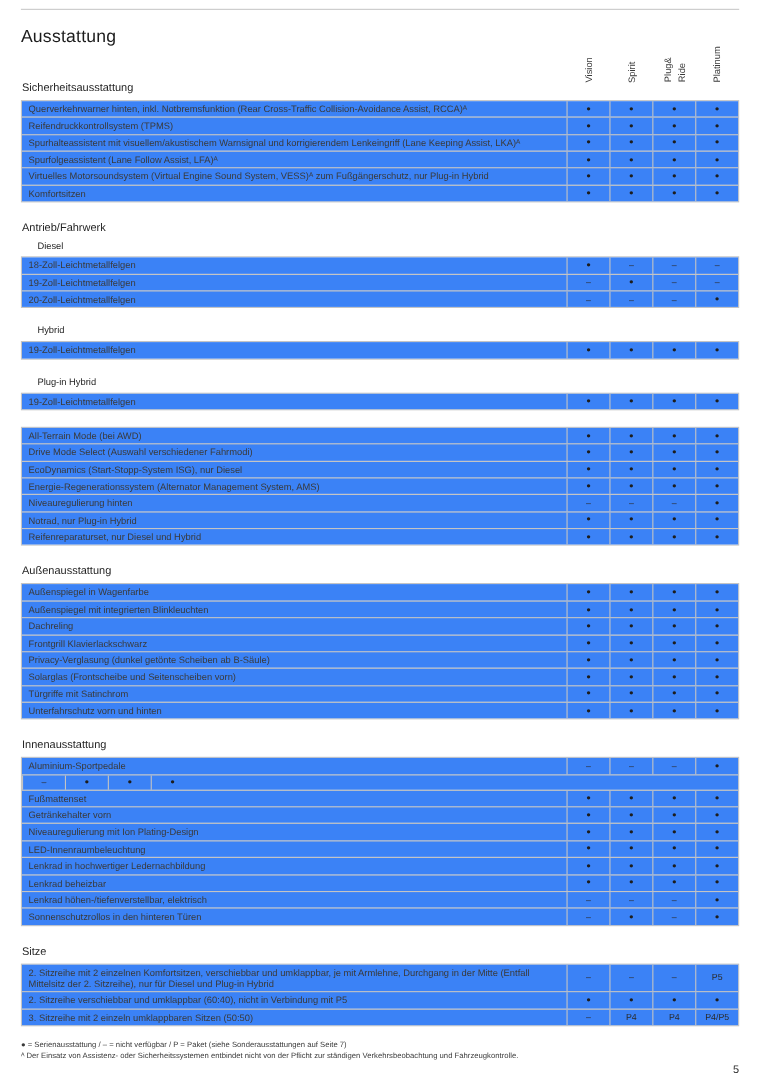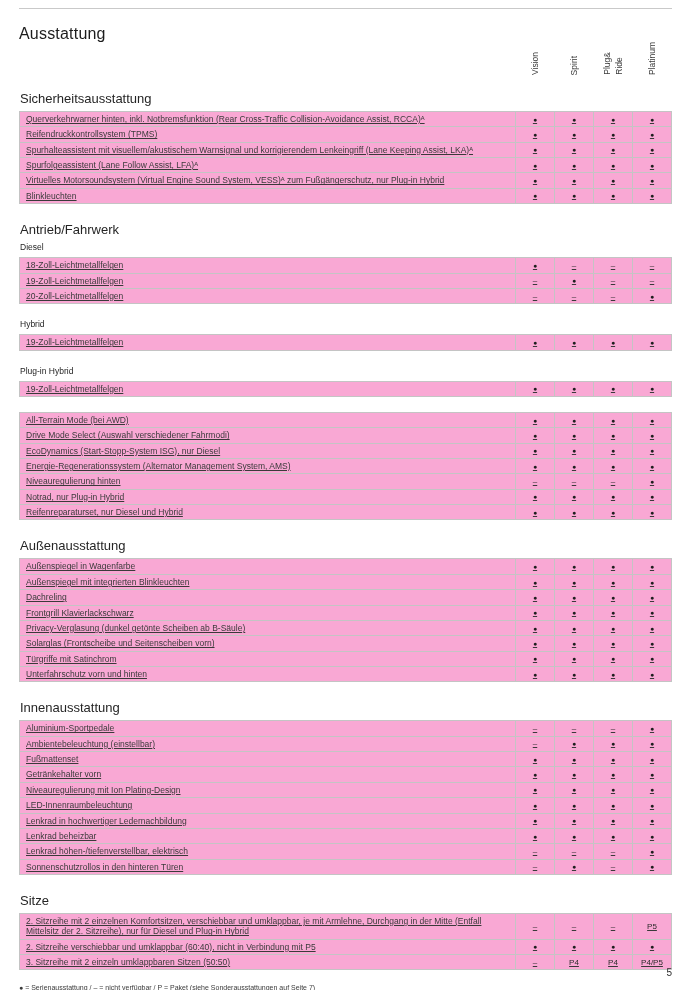--- a/index.html
+++ b/index.html
@@ -18,26 +18,26 @@
   .title { font-size:16px; font-weight:400; color:#1c1c1c; letter-spacing:.2px; margin-top:8px; }
   .col-headers { display:flex; align-items:flex-end; }
   .col-cell { width:39px; display:flex; justify-content:center; align-items:flex-end; }
   .col-text {
     writing-mode:vertical-rl; transform:rotate(180deg);
     font-size:8.5px; color:#3a3a3a; white-space:pre-line; line-height:1.45;
   }
 
   section { margin-top:18px; }
   #table-root > section:first-child { margin-top:0; }
-  .sec-heading { font-size:13px; color:#252525; margin:16px 0 5px 1px; }
+  .sec-heading { font-size:10px; color:#252525; margin:0 0 5px 1px; }
   .group + .group { margin-top:15px; }
-  .sub-heading { font-size:8.5px; color:#252525; margin:0 0 5px 1px; }
+  .sub-heading { font-size:8.5px; color:#252525; margin:0 0 5px 15px; }
 
   .block { border:1px solid #c4c4c4; }
-  .row { display:flex; min-height:14px; align-items:stretch; background:#f9a8d4;text-decoration:underline; }
+  .row { display:flex; min-height:14px; align-items:stretch; background:#3b82f6; }
   .row + .row { border-top:1px solid #c4c4c4; }
   .row-label {
     flex:1; font-size:8.5px; line-height:1.22; color:#3a3a3a;
     padding:2px 6px; display:flex; align-items:center;
   }
   .val {
     width:39px; flex:0 0 39px; border-left:1px solid #c4c4c4;
     display:flex; align-items:center; justify-content:center;
     font-size:8px; color:#2b2b2b; text-align:center;
   }
@@ -106,21 +106,21 @@
               <div class="val dot">●</div>
             </div>
             <div class="row">
               <div class="row-label">Virtuelles Motorsoundsystem (Virtual Engine Sound System, VESS)ᴬ zum Fußgängerschutz, nur Plug-in Hybrid</div>
               <div class="val dot">●</div>
               <div class="val dot">●</div>
               <div class="val dot">●</div>
               <div class="val dot">●</div>
             </div>
             <div class="row">
-              <div class="row-label">Blinkleuchten</div>
+              <div class="row-label">Komfortsitzen</div>
               <div class="val dot">●</div>
               <div class="val dot">●</div>
               <div class="val dot">●</div>
               <div class="val dot">●</div>
             </div>
           </div>
         </div>
       </section>
       <section>
         <div class="sec-heading">Antrieb/Fahrwerk</div>
@@ -296,21 +296,20 @@
         <div class="group">
           <div class="block">
             <div class="row">
               <div class="row-label">Aluminium-Sportpedale</div>
               <div class="val">–</div>
               <div class="val">–</div>
               <div class="val">–</div>
               <div class="val dot">●</div>
             </div>
             <div class="row">
-              <div class="row-label">Ambientebeleuchtung (einstellbar)</div>
               <div class="val">–</div>
               <div class="val dot">●</div>
               <div class="val dot">●</div>
               <div class="val dot">●</div>
             </div>
             <div class="row">
               <div class="row-label">Fußmattenset</div>
               <div class="val dot">●</div>
               <div class="val dot">●</div>
               <div class="val dot">●</div>

